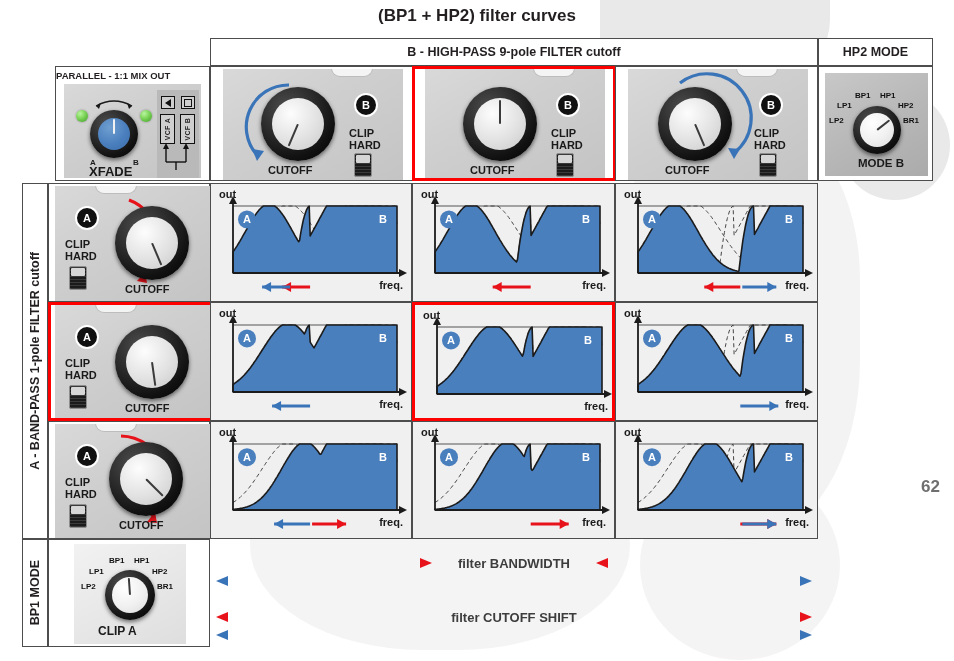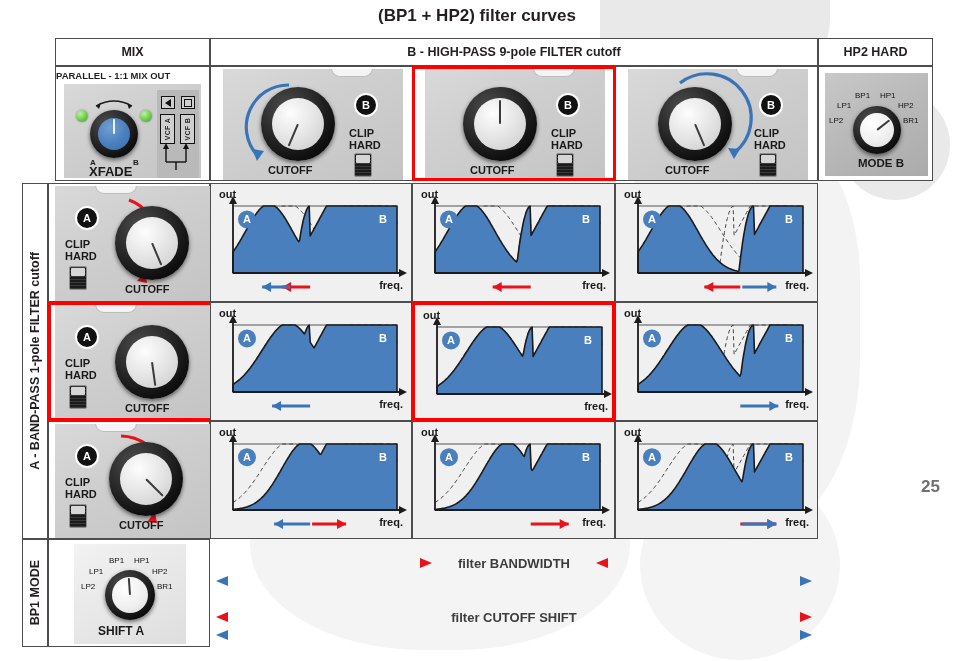--- a/index.html
+++ b/index.html
@@ -109,21 +109,21 @@
   .jack{position:absolute;border:1.4px solid #111;background:#cfcfcf;}
   .jack.tri:after{
     content:"";position:absolute;left:50%;top:50%;transform:translate(-50%,-50%);
     width:0;height:0;border-top:4px solid transparent;border-bottom:4px solid transparent;
     border-right:6px solid #111;
   }
   .jack.sq:after{
     content:"";position:absolute;left:50%;top:50%;transform:translate(-50%,-50%);
     width:6px;height:6px;border:1.5px solid #111;
   }
-  .modelbl{position:absolute;font-size:8px;font-weight:normal;color:#111;white-space:nowrap;}
+  .modelbl{position:absolute;font-size:8px;font-weight:bold;color:#111;white-space:nowrap;}
 
   
   .arcsvg{position:absolute;left:0;top:0;overflow:visible;}
 
   
   .graph{position:absolute;box-sizing:border-box;border:1px solid #4d4d4d;background:#f0f0f0;}
   .graph svg{display:block;}
 
   
   .legend{position:absolute;}
@@ -138,25 +138,24 @@
 <div class="wm wm1"></div>
 <div class="wm wm2"></div>
 <div class="wm wm3"></div>
 <div class="wm wm4"></div>
 <div class="wm wm5"></div>
 <div class="wm wm6"></div>
 
 <div id="page">
 
   <div class="title">(BP1 + HP2) filter curves</div>
-  <div class="pageno">25</div>
-
-  <div class="cell hdr" style="left:55px;top:38px;width:155px;height:28px;">MIX</div>
+  <div class="pageno">62</div>
+
   <div class="cell hdr" style="left:210px;top:38px;width:608px;height:28px;">B - HIGH-PASS 9-pole FILTER cutoff</div>
-  <div class="cell hdr" style="left:818px;top:38px;width:115px;height:28px;">HP2 HARD</div>
+  <div class="cell hdr" style="left:818px;top:38px;width:115px;height:28px;">HP2 MODE</div>
 
   <div class="cell" style="left:55px;top:66px;width:155px;height:115px;">
     <div style="position:absolute;left:0;right:0;top:3px;text-align:left;font-size:9.5px;font-weight:bold;">PARALLEL - 1:1 MIX OUT</div>
 
     <div class="panel" style="left:8px;top:17px;width:137px;height:94px;">
 
       <div class="led" style="left:12px;top:26px;width:12px;height:12px;"></div>
       <div class="led" style="left:76px;top:26px;width:12px;height:12px;"></div>
 
       <svg class="arcsvg" width="137" height="94">
@@ -575,21 +574,21 @@
       <div class="modelbl" style="left:7px;top:38px;">LP2</div>
       <div class="modelbl" style="left:35px;top:12px;">BP1</div>
       <div class="modelbl" style="left:60px;top:12px;">HP1</div>
       <div class="modelbl" style="left:78px;top:23px;">HP2</div>
       <div class="modelbl" style="left:83px;top:38px;">BR1</div>
 
       <div class="knob" style="left:31px;top:26px;width:50px;height:50px;">
         <div class="cap white" style="width:36px;height:36px;"></div>
         <div class="pointer" style="height:17px;transform:translate(-50%,-100%) rotate(-4deg);"></div>
       </div>
-      <div class="ptxt" style="left:24px;top:80px;font-size:12px;">SHIFT A</div>
+      <div class="ptxt" style="left:24px;top:80px;font-size:12px;">CLIP A</div>
     </div>
   </div>
 
   <div class="legend" style="left:210px;top:539px;width:608px;height:108px;">
     <svg width="608" height="108">
       <defs>
         <linearGradient id="redL" x1="0" x2="1">
           <stop offset="0" stop-color="#e8121a" stop-opacity="0"></stop>
           <stop offset="1" stop-color="#e8121a" stop-opacity="1"></stop>
         </linearGradient>

